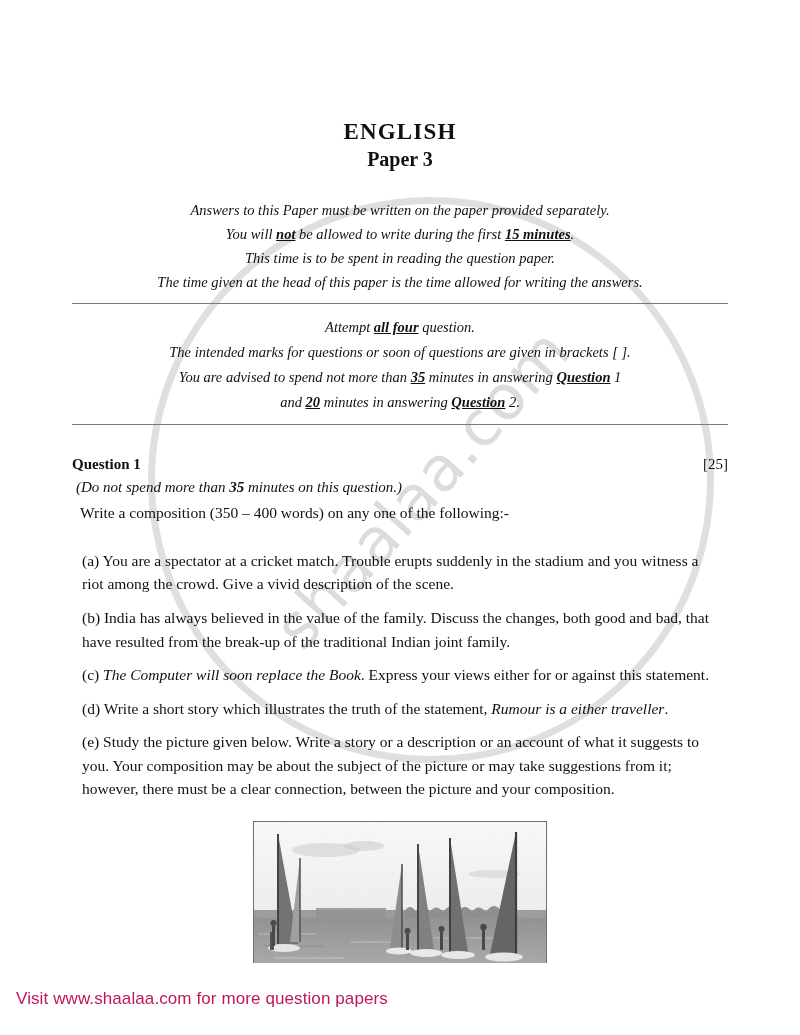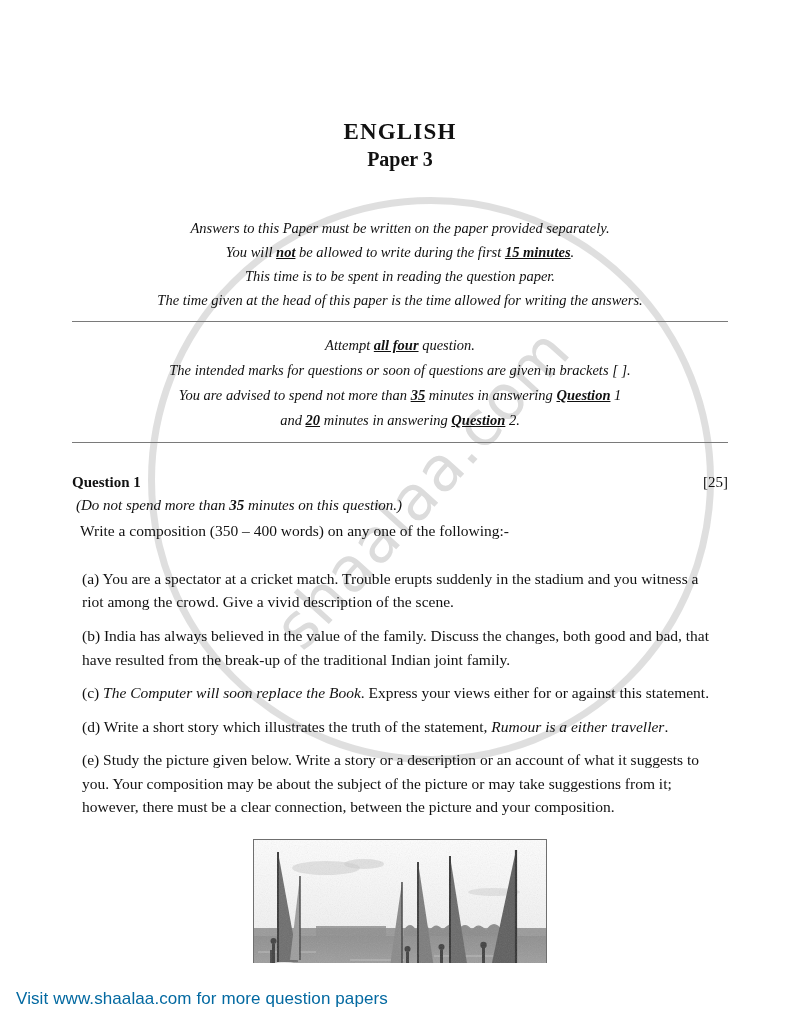--- a/index.html
+++ b/index.html
@@ -89,21 +89,21 @@
   .title-duration {
     display: block;
     font-family: "Liberation Serif", serif;
     font-size: 20px;
     font-weight: bold;
     font-style: italic;
     line-height: 1.5;
   }
 
   .notice-block {
-    margin-top: 42px;
+    margin-top: 24px;
     text-align: center;
   }
   .notice-line {
     font-family: "Liberation Serif", serif;
     font-style: italic;
     font-size: 14.5px;
     line-height: 1.66;
     margin: 0;
   }
   .notice-line b {
@@ -201,21 +201,21 @@
     width: 800px;
     height: 72px;
     z-index: 20;
     background: #ffffff;
     display: flex;
     align-items: center;
   }
   .footer-text {
     font-family: "Liberation Sans", sans-serif;
     font-size: 17px;
-    color: #0369a1;
+    color: #be185d;
     padding-left: 16px;
     letter-spacing: 0.1px;
   }
 </style>
 </head>
 <body>
 
 <div class="page">
 
   <div class="watermark">

